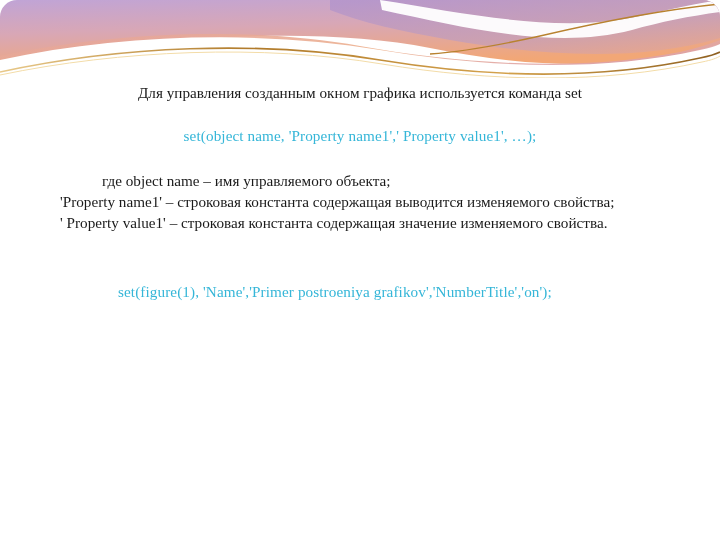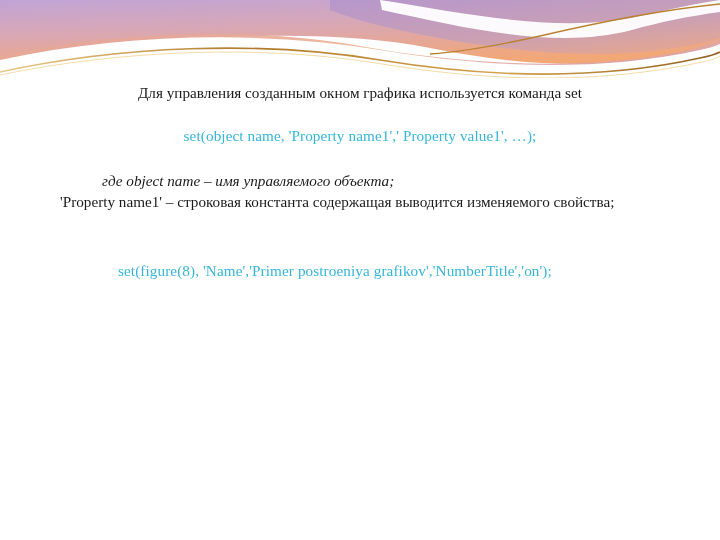--- a/index.html
+++ b/index.html
@@ -13,20 +13,21 @@
     overflow: hidden;
     font-family: "Liberation Serif", "DejaVu Serif", serif;
   }
 
   .slide {
     position: relative;
     width: 720px;
     height: 540px;
     background: #ffffff;
     overflow: hidden;
+    border-radius: 17px;
   }
 
   
   .header-decor {
     position: absolute;
     top: 0;
     left: 0;
     width: 720px;
     height: 78px;
     overflow: hidden;
@@ -71,21 +72,20 @@
   .para.code-left {
     color: #35b6d8;
     text-align: left;
     text-indent: 0;
     padding-left: 88px;
     letter-spacing: 0.1px;
   }
 
   .para.indent-big {
     text-indent: 72px;
-    font-style: italic;
   }
   .spacer-md { height: 22px; }
   .spacer-lg { height: 24px; }
   .spacer-xl { height: 26px; }
 </style>
 </head>
 <body>
 
 <div class="slide">
 
@@ -139,26 +139,27 @@
     <div class="spacer-md"></div>
 
     <p class="para code">set(object name, 'Property name1',' Property value1', …);</p>
 
     <div class="spacer-lg"></div>
 
     <p class="para indent-big">где object name – имя управляемого объекта;</p>
 
     <p class="para">'Property name1' – строковая константа содержащая выводится изменяемого свойства;</p>
 
+    <p class="para">' Property value1' – строковая константа содержащая значение изменяемого свойства.</p>
 
     <div class="spacer-xl"></div>
 
 
     <div class="spacer-md"></div>
 
-    <p class="para code-left">set(figure(8), 'Name','Primer postroeniya grafikov','NumberTitle','on');</p>
+    <p class="para code-left">set(figure(1), 'Name','Primer postroeniya grafikov','NumberTitle','on');</p>
 
     <div class="spacer-md"></div>
 
 
   </div>
 
 </div>
 
 </body></html>

